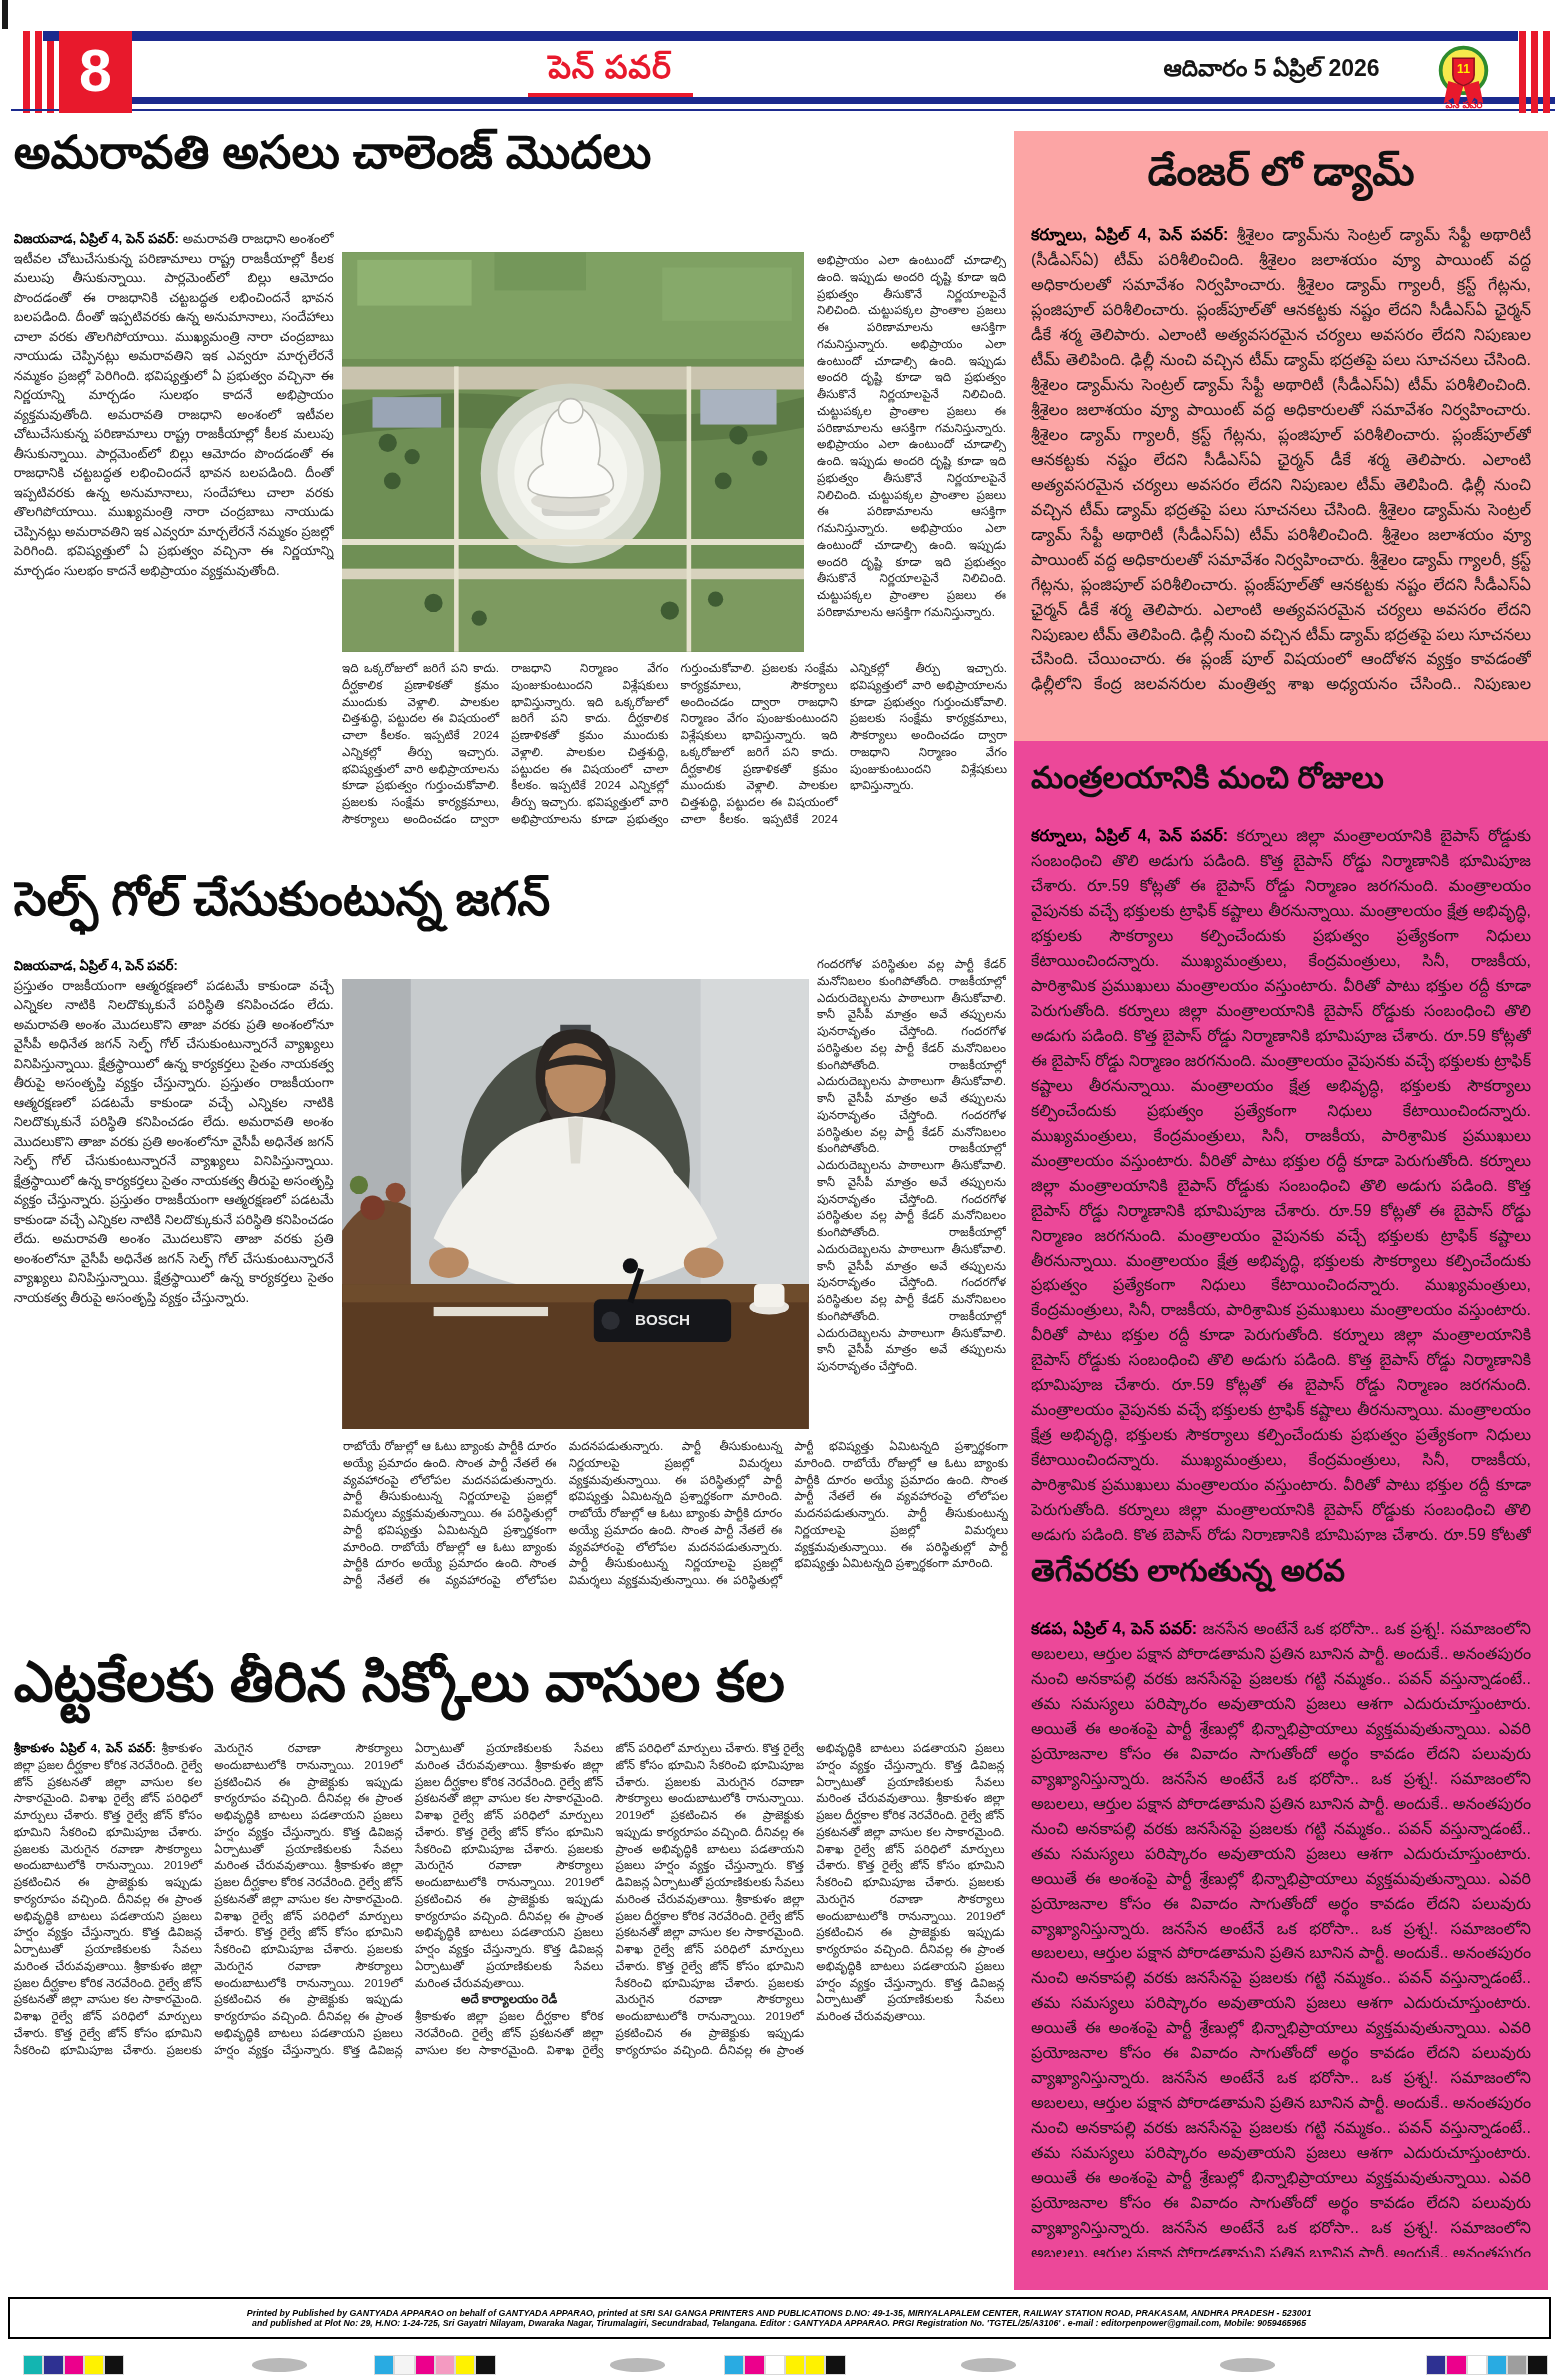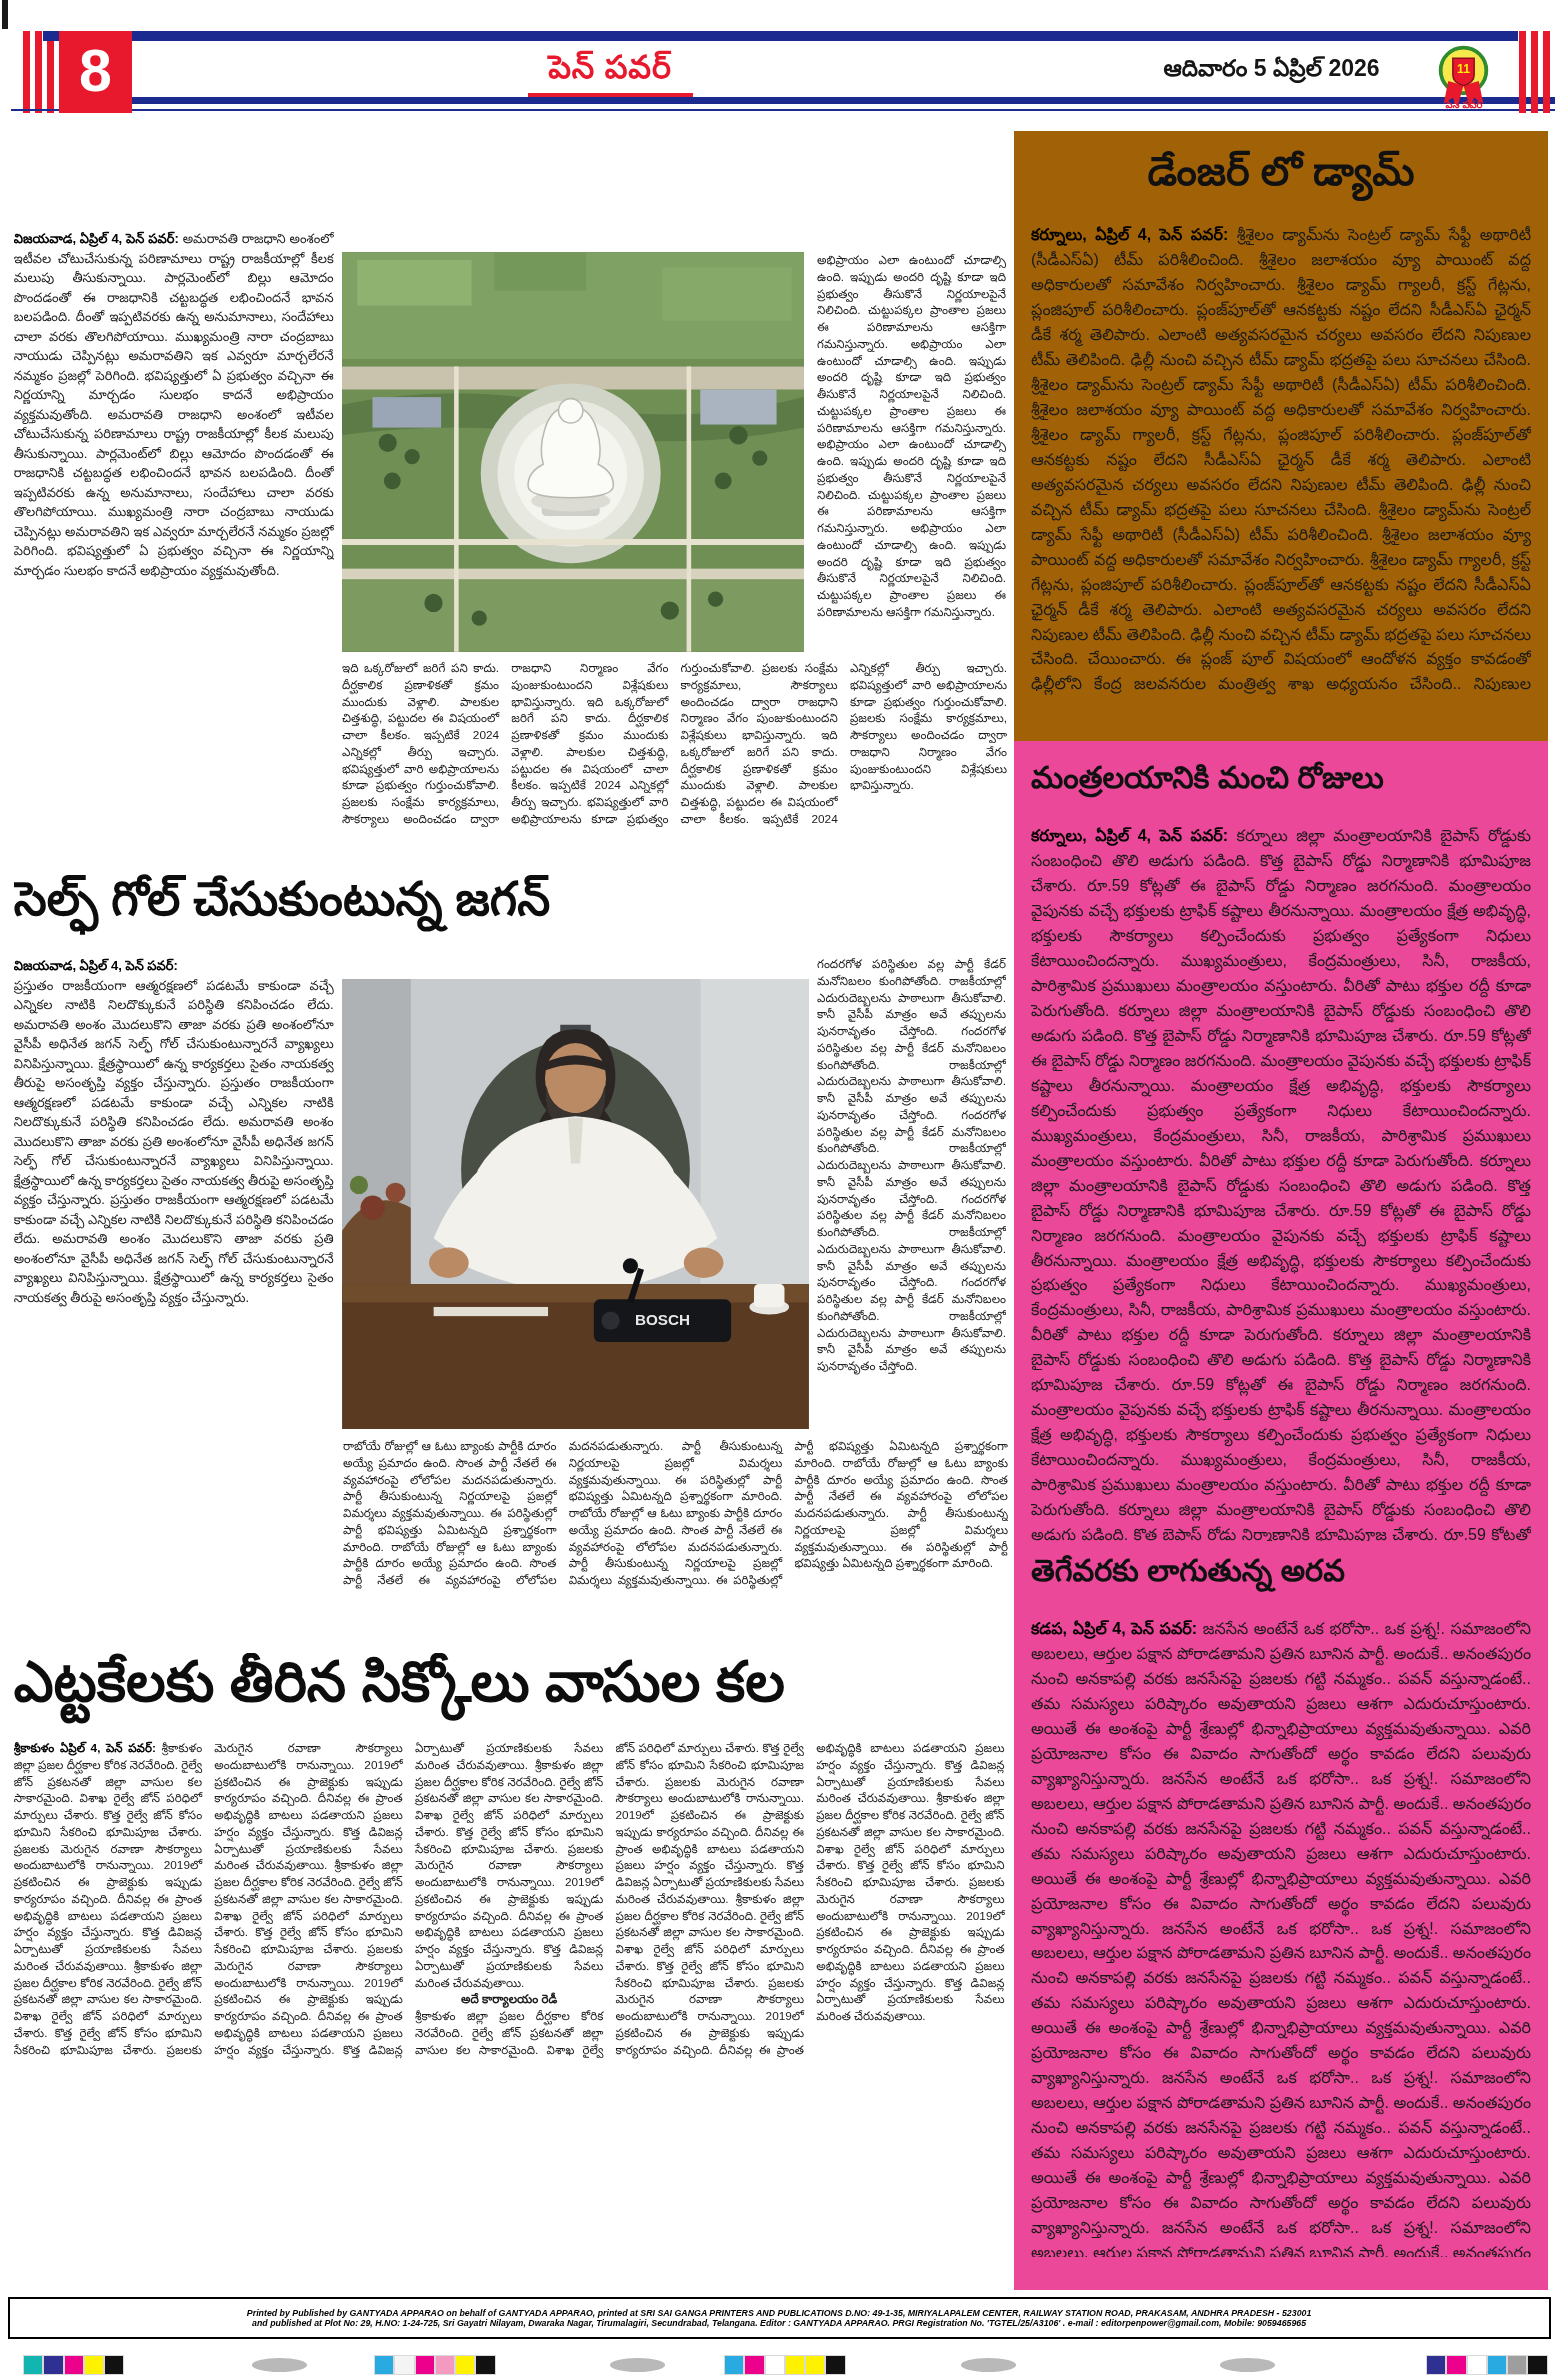--- a/index.html
+++ b/index.html
@@ -39,21 +39,21 @@
   .cols3{column-count:3;column-gap:12.2px;}
   .cols5{column-count:5;column-gap:12.2px;}
   .signoff{font-weight:800;text-align:center;display:block;margin-top:0;}
 
   
   .photo-frame{overflow:hidden;background:#777;}
   .photo-frame svg{display:block;}
 
   
   .rail-box{left:1014px;width:534px;overflow:hidden;}
-  .pink-box{top:131px;height:644px;background:#a16207;}
+  .pink-box{top:131px;height:644px;background:#fca5a5;}
   .blue-box{top:741px;height:1549px;background:#ec4899;}
   .rail-pad{padding:7.6px 17px;}
   .rail-head-center{text-align:center;font-size:40px;font-weight:800;margin:10.7px 0 13.7px 0;line-height:1.1;}
   .rail-head-left{font-size:30.5px;font-weight:800;margin:12.2px 0 10.7px 0;line-height:1.1;}
   .rail-txt{font-size:16px;line-height:1.56;text-align:justify;color:#1a1a1a;overflow:hidden;margin-top:30px;}
 
   
   .footer-box{left:7.6px;top:2297px;width:1539px;height:38px;border:2.3px solid #000;background:#fff;
               display:flex;flex-direction:column;align-items:center;justify-content:center;}
   .footer-line{font-size:8.8px;font-weight:700;font-style:italic;color:#000;white-space:nowrap;}
@@ -95,20 +95,21 @@
       <path d="M30 20 h28 v22 q0 10 -14 14 q-14 -4 -14 -14 Z" fill="#e8192c" stroke="#8c0f1d" stroke-width="2"></path>
       <text x="44" y="40" font-size="16" font-weight="bold" fill="#fff200" text-anchor="middle">11</text>
     </svg>
   </div>
   <div class="abs logo-caption">పెన్ పవర్</div>
 
   <div class="abs red stripe" style="left:1519px"></div>
   <div class="abs red stripe" style="left:1531px"></div>
   <div class="abs red stripe" style="left:1543px"></div>
 
+  <div class="abs headline h1a">అమరావతి అసలు చాలెంజ్ మొదలు</div>
 
   <div class="abs body-txt lead-txt" style="left:13.7px;top:229px;width:320px;height:634px;">
     <span class="dateline">విజయవాడ, ఏప్రిల్ 4,  పెన్ పవర్:</span>
     <span>అమరావతి రాజధాని అంశంలో ఇటీవల చోటుచేసుకున్న పరిణామాలు రాష్ట్ర రాజకీయాల్లో కీలక మలుపు తీసుకున్నాయి. పార్లమెంట్‌లో బిల్లు ఆమోదం పొందడంతో ఈ రాజధానికి చట్టబద్ధత లభించిందనే భావన బలపడింది. దీంతో ఇప్పటివరకు ఉన్న అనుమానాలు, సందేహాలు చాలా వరకు తొలగిపోయాయి. ముఖ్యమంత్రి నారా చంద్రబాబు నాయుడు చెప్పినట్లు అమరావతిని ఇక ఎవ్వరూ మార్చలేరనే నమ్మకం ప్రజల్లో పెరిగింది. భవిష్యత్తులో ఏ ప్రభుత్వం వచ్చినా ఈ నిర్ణయాన్ని మార్చడం సులభం కాదనే అభిప్రాయం వ్యక్తమవుతోంది. అమరావతి రాజధాని అంశంలో ఇటీవల చోటుచేసుకున్న పరిణామాలు రాష్ట్ర రాజకీయాల్లో కీలక మలుపు తీసుకున్నాయి. పార్లమెంట్‌లో బిల్లు ఆమోదం పొందడంతో ఈ రాజధానికి చట్టబద్ధత లభించిందనే భావన బలపడింది. దీంతో ఇప్పటివరకు ఉన్న అనుమానాలు, సందేహాలు చాలా వరకు తొలగిపోయాయి. ముఖ్యమంత్రి నారా చంద్రబాబు నాయుడు చెప్పినట్లు అమరావతిని ఇక ఎవ్వరూ మార్చలేరనే నమ్మకం ప్రజల్లో పెరిగింది. భవిష్యత్తులో ఏ ప్రభుత్వం వచ్చినా ఈ నిర్ణయాన్ని మార్చడం సులభం కాదనే అభిప్రాయం వ్యక్తమవుతోంది. </span>
   </div>
 
   <div class="abs photo-frame" style="left:342px;top:252px;width:462px;height:400px;">
     <svg width="462" height="400" viewBox="0 0 606 524">
       <rect width="606" height="524" fill="#6f8f55"></rect>
       <rect x="0" y="0" width="606" height="140" fill="#7fa163"></rect>

